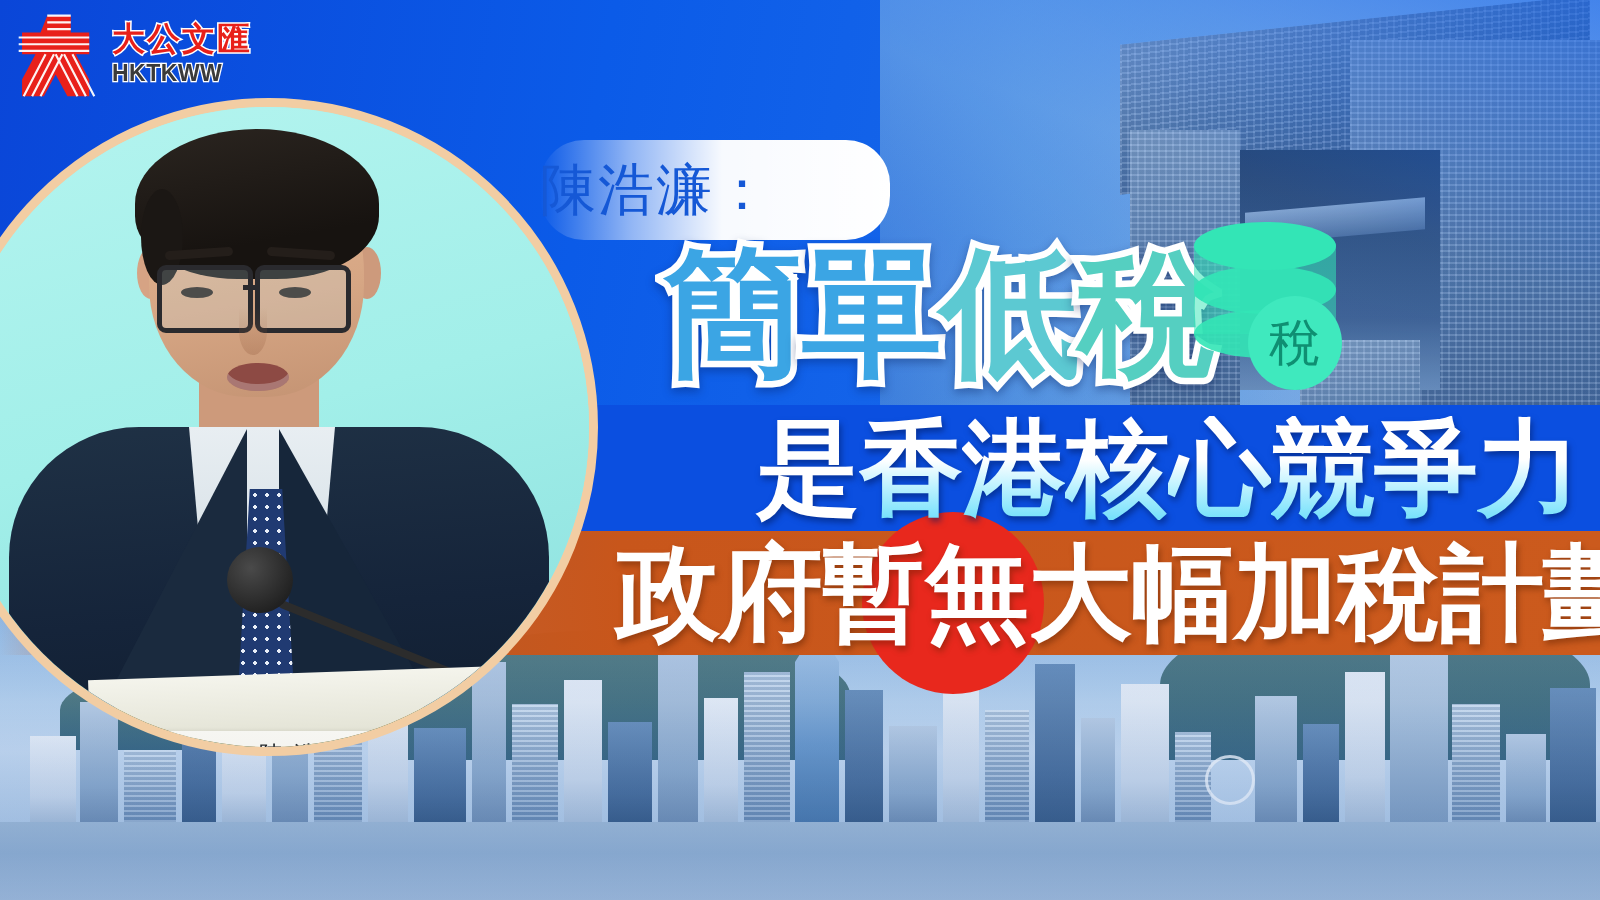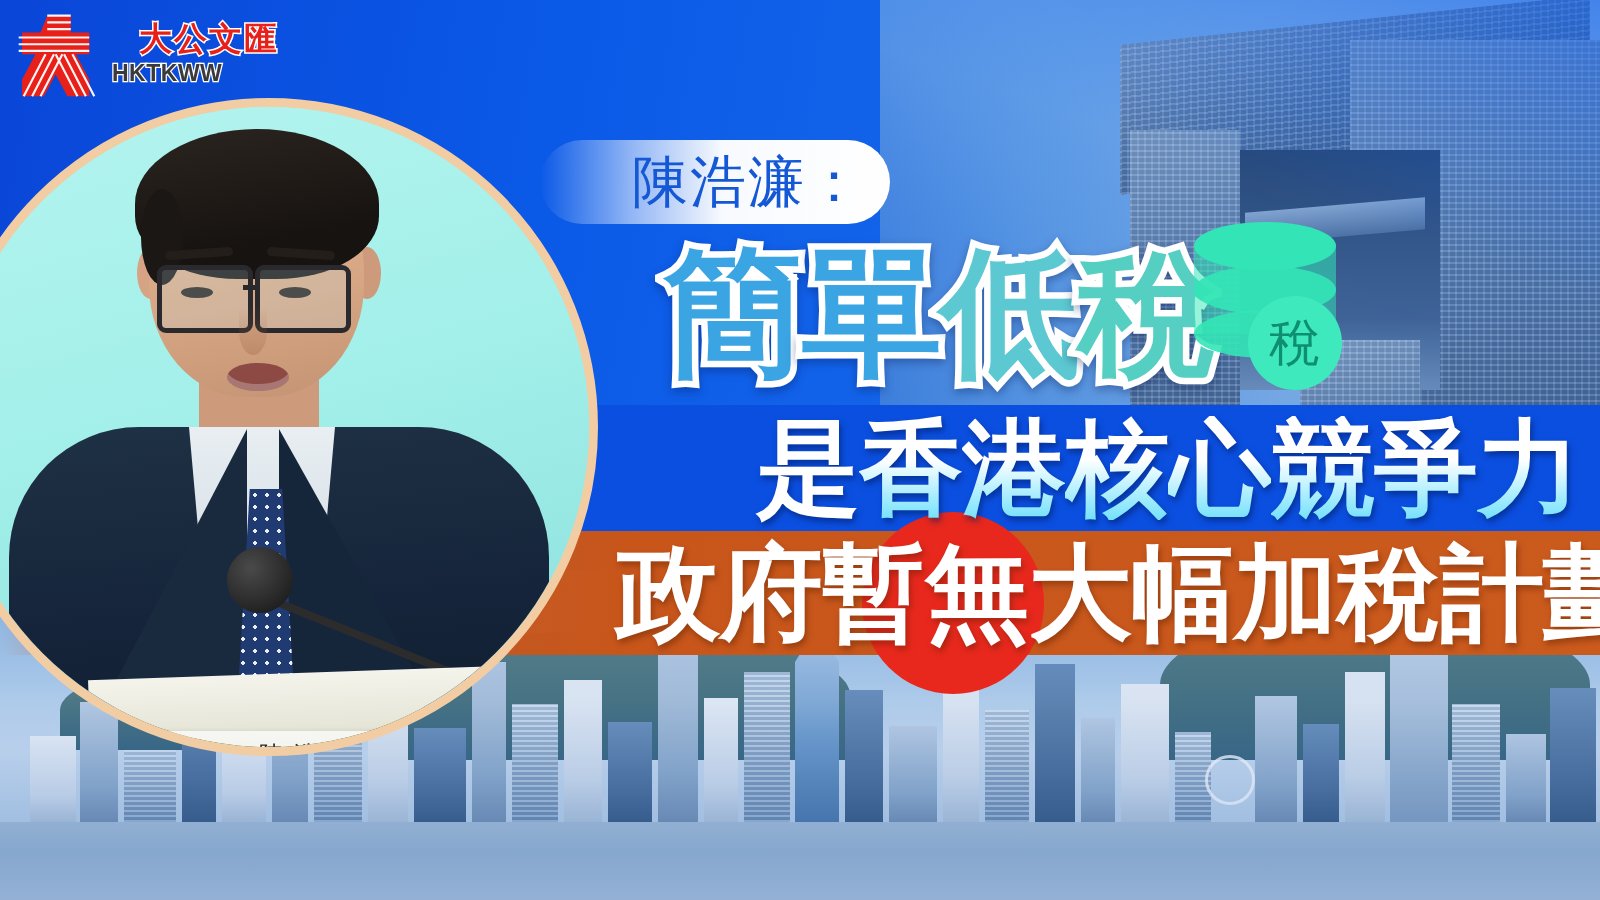--- a/index.html
+++ b/index.html
@@ -53,21 +53,21 @@
 
   
   .logo{position:absolute;left:16px;top:10px;width:250px;height:92px;}
   .logo-mark{position:absolute;left:0;top:4px;width:86px;height:84px;}
   .logo-word{position:absolute;left:96px;top:6px;width:150px;height:80px;}
   .lw-cn{
     position:absolute;left:0;top:0;width:150px;height:48px;
     color:#e8201a;font-size:33px;font-weight:700;letter-spacing:2px;
     font-family:"DejaVu Sans","Liberation Sans",sans-serif;
     line-height:46px;white-space:nowrap;
-    -webkit-text-stroke:3px #fff;paint-order:stroke fill;margin-left:27px;
+    -webkit-text-stroke:3px #fff;paint-order:stroke fill;
   }
   .lw-en{
     position:absolute;left:0;top:44px;width:152px;
     color:#3a3a3a;font-size:23px;font-weight:700;letter-spacing:.5px;
     -webkit-text-stroke:2.5px #fff;paint-order:stroke fill;
   }
 
   
   .portrait{
     position:absolute;left:-60px;top:98px;width:640px;height:640px;border-radius:50%;
@@ -105,23 +105,23 @@
   .pr-paper-tab{position:absolute;left:126px;top:598px;width:30px;height:22px;background:#f5e02a;}
   .nameplate{
     position:absolute;left:162px;top:624px;width:398px;height:130px;
     background:linear-gradient(180deg,#f6f6f2 0%,#eceae2 100%);
     box-shadow:0 2px 6px rgba(0,0,0,.2);text-align:center;padding-top:8px;
   }
   .np-cn-name{font-size:24px;letter-spacing:10px;color:#23282b;font-family:"DejaVu Sans","Liberation Sans",sans-serif;}
 
   
   .pill{
-    position:absolute;left:540px;top:140px;width:350px;height:84px;border-radius:44px;
+    position:absolute;left:540px;top:140px;width:350px;height:100px;border-radius:44px;
     background:linear-gradient(90deg,rgba(255,255,255,0) 0%,rgba(255,255,255,.55) 26%,rgba(255,255,255,.97) 52%,#fff 100%);
-    display:flex;align-items:center;justify-content:flex-end;padding-right:26px;box-sizing:border-box;
+    display:flex;align-items:center;justify-content:flex-start;padding-right:26px;box-sizing:border-box;
   }
   .pill-text{
     font-family:"DejaVu Sans","Liberation Sans",sans-serif;
     font-size:56px;font-weight:400;color:#1558d6;letter-spacing:2px;line-height:1;
   }
 
   .l1{position:absolute;left:664px;top:228px;height:170px;display:flex;align-items:center;}
   .l1 span{
     font-family:"DejaVu Sans","Liberation Sans",sans-serif;
     font-size:140px;font-weight:700;line-height:1;letter-spacing:-2px;

